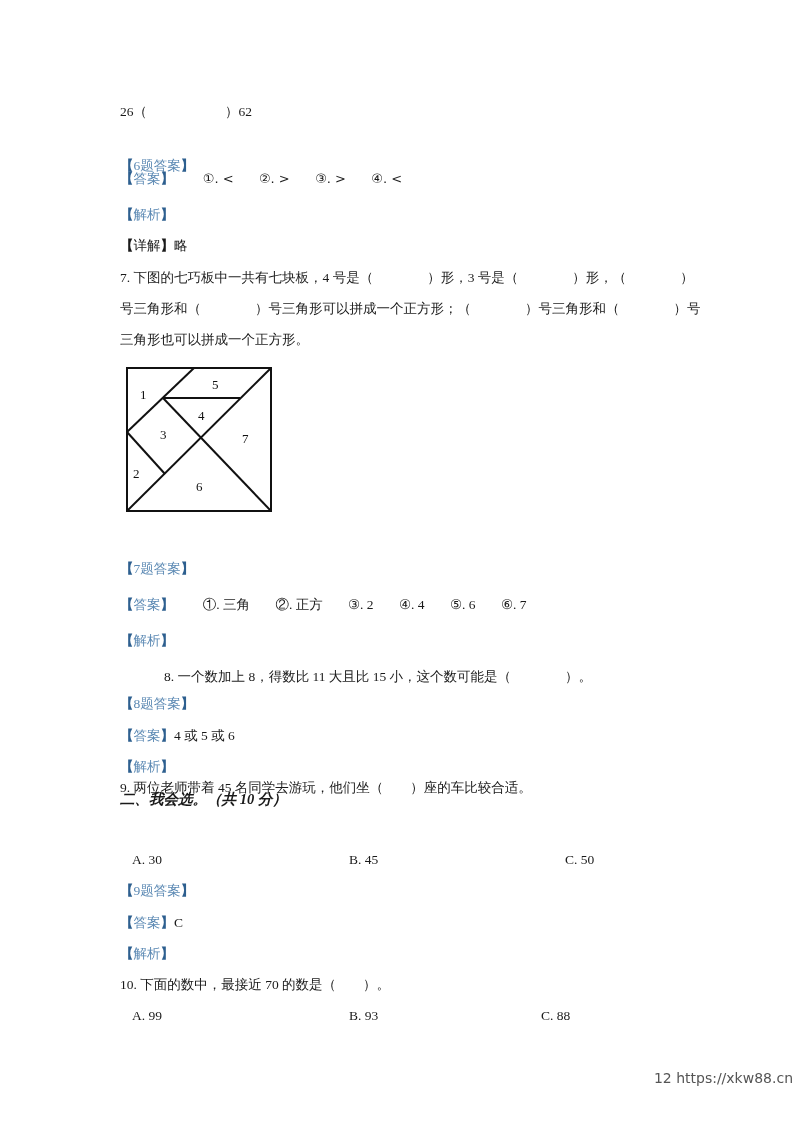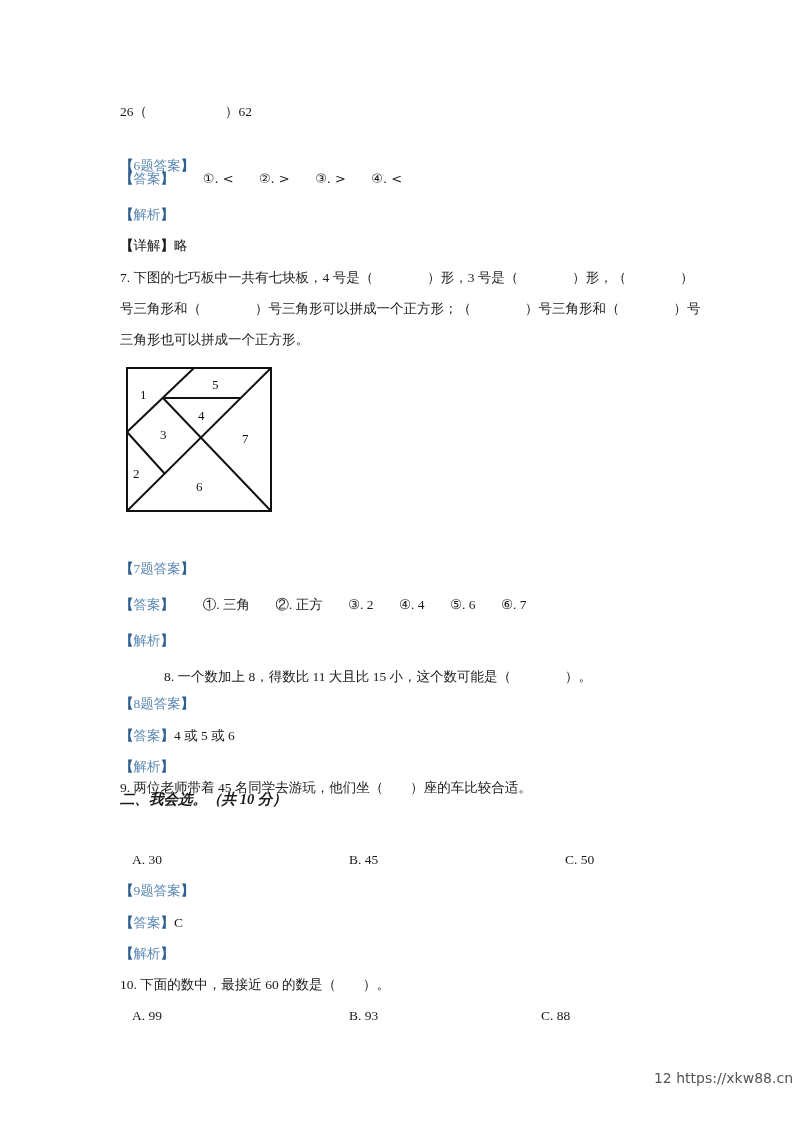--- a/index.html
+++ b/index.html
@@ -115,20 +115,20 @@
 </div>
 
 <div class="line" style="top:914px;">
   <span class="label"><span class="br">【</span><span>答案</span><span class="br">】</span></span><span>C</span>
 </div>
 
 <div class="line label" style="top:945px;">
   <span class="br">【</span><span>解析</span><span class="br">】</span>
 </div>
 
-<div class="line" style="top:976px;">10. 下面的数中，最接近 60 的数是（　　）。</div>
+<div class="line" style="top:976px;">10. 下面的数中，最接近 70 的数是（　　）。</div>
 <div class="line" style="top:1007px; width:560px;">
   <span class="opt" style="left:0;">A. 99</span>
   <span class="opt" style="left:217px;">B. 93</span>
   <span class="opt" style="left:409px;">C. 88</span>
 </div>
 
 <div class="footer">12 https://xkw88.cn</div>
 
 </body></html>

